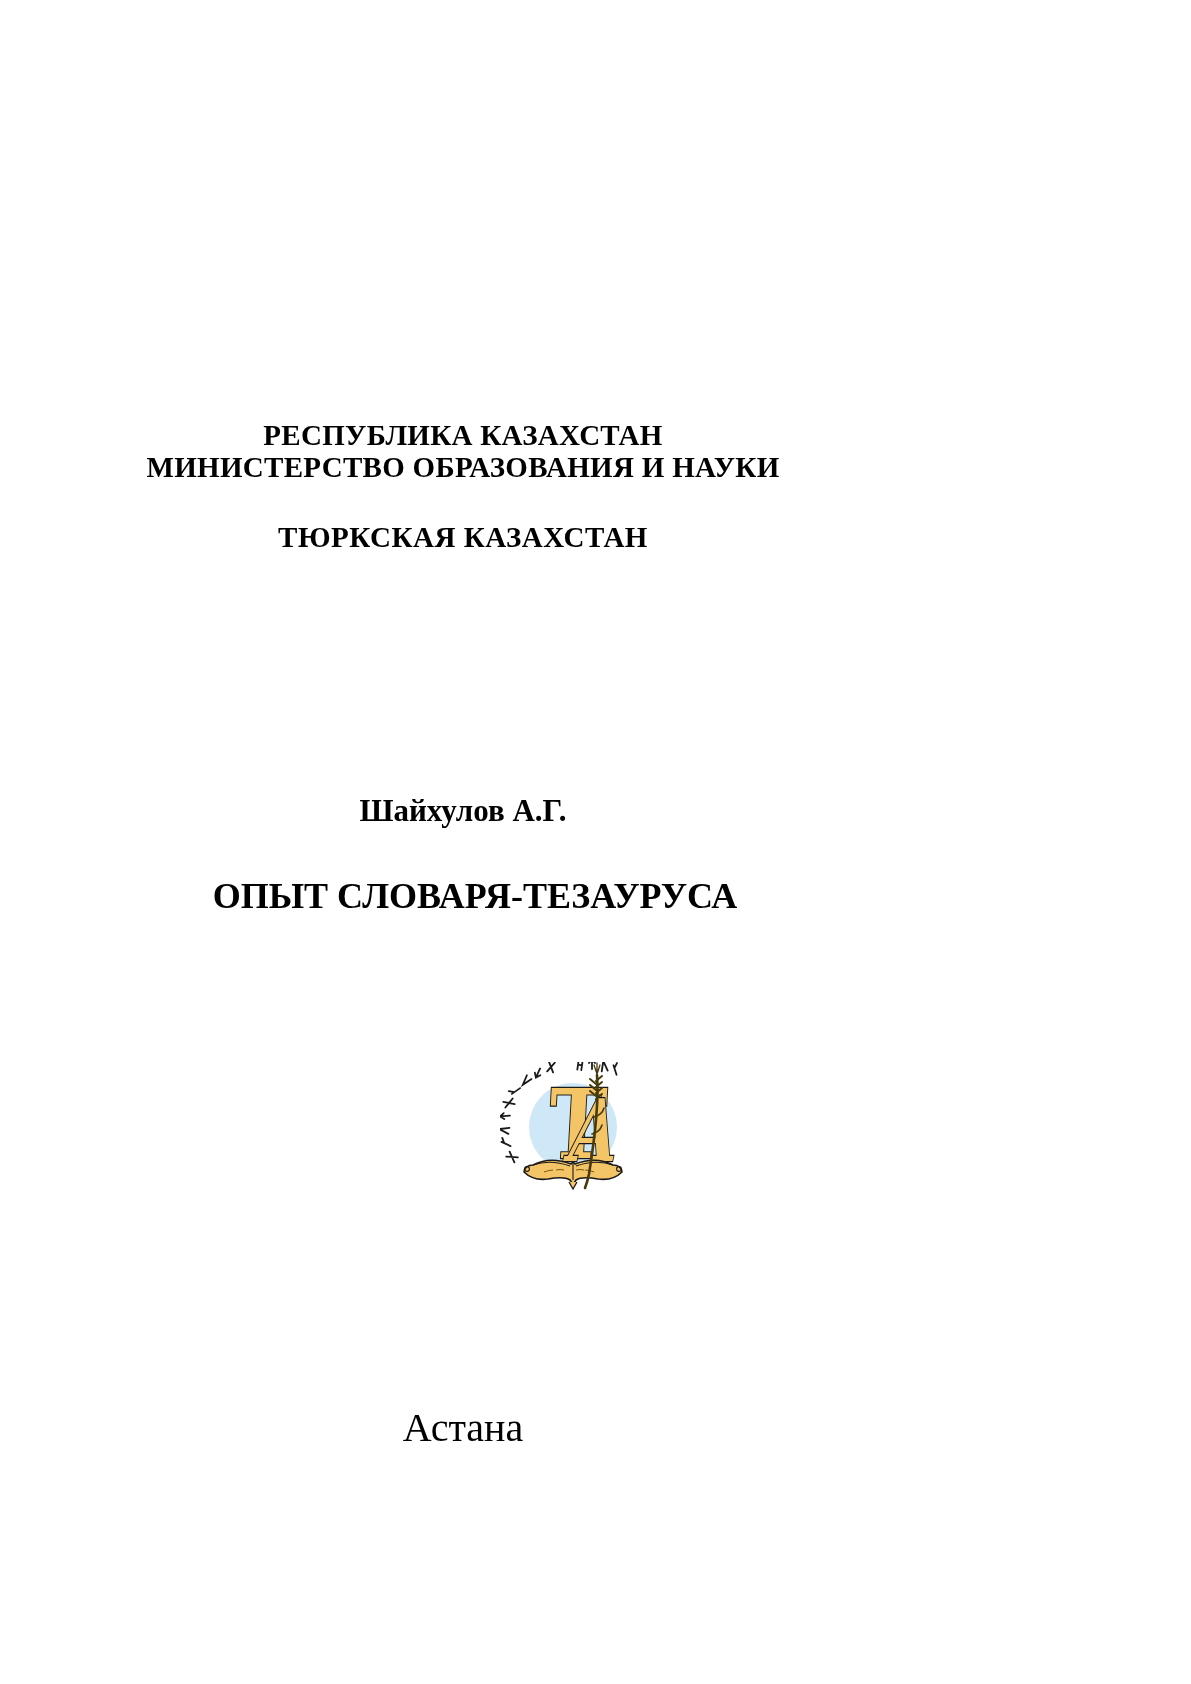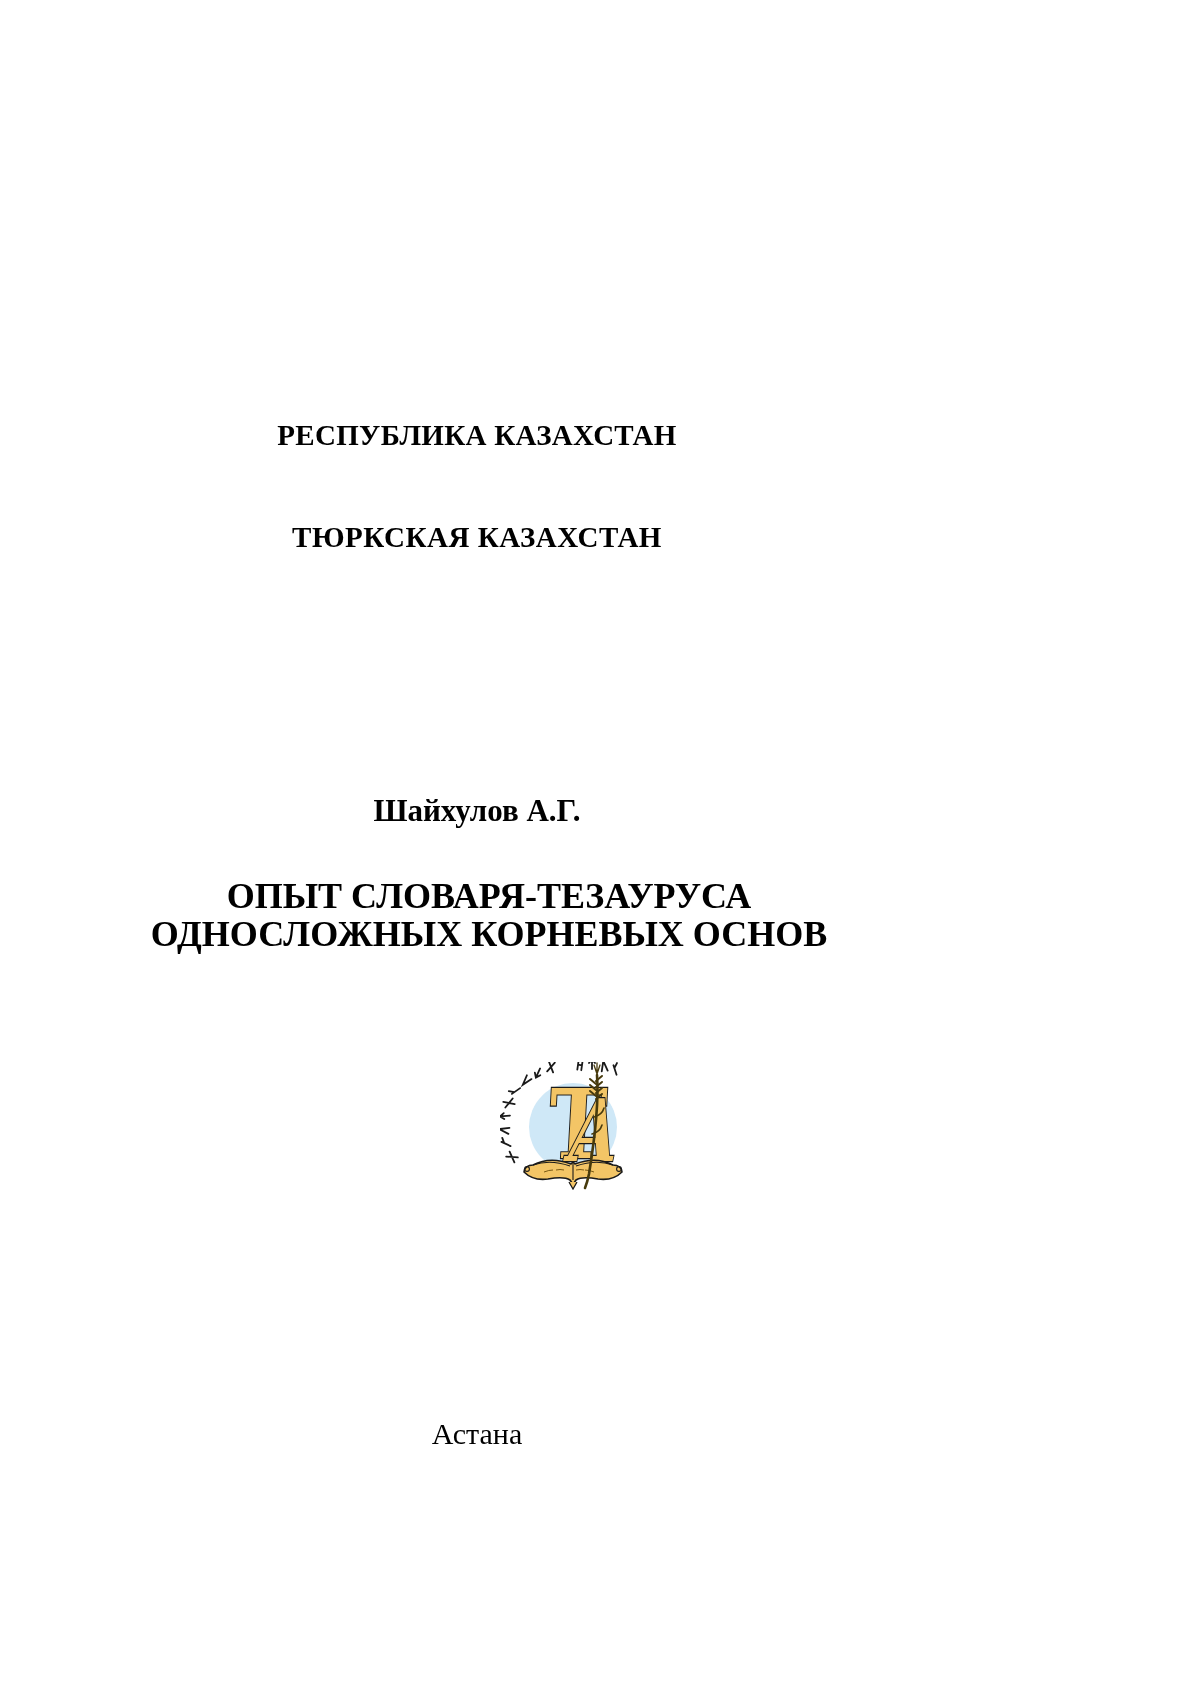--- a/index.html
+++ b/index.html
@@ -3,46 +3,45 @@
 <meta charset="utf-8">
 <style>
   html,body{margin:0;padding:0;background:#fff;}
   .page{
     position:relative;
     width:978px;height:1684px;
     background:#ffffff;
     overflow:hidden;
     color:#000;
     font-family:"Liberation Serif","DejaVu Serif",serif;
-    padding-left:28px;
   }
   .abs{position:absolute;left:0;right:52px;text-align:center;}
   .org{font-weight:bold;font-size:29px;line-height:32px;letter-spacing:0.3px;}
   .academy{font-weight:bold;font-size:29px;line-height:32px;letter-spacing:0.5px;}
   .author{font-weight:bold;font-size:31px;line-height:34px;}
   .title{font-weight:bold;font-size:36px;line-height:38px;margin-left:24px;}
-  .imprint{font-size:30px;line-height:33px;margin-top:6px;}
+  .imprint{font-size:40px;line-height:33px;}
   .logo-wrap{position:absolute;left:500px;top:1062px;width:148px;height:128px;}
 </style>
 </head>
 <body>
 
 <div class="page">
 
   <div class="abs org" style="top:419px">
     <div>РЕСПУБЛИКА КАЗАХСТАН</div>
+    <div>МИНИСТЕРСТВО ОБРАЗОВАНИЯ И НАУКИ</div>
   </div>
 
   <div class="abs academy" style="top:521px">ТЮРКСКАЯ КАЗАХСТАН</div>
 
   <div class="abs author" style="top:794px">Шайхулов А.Г.</div>
 
   <div class="abs title" style="top:877px">
     <div>ОПЫТ СЛОВАРЯ-ТЕЗАУРУСА</div>
-    <div>ОДНОСЛОЖНЫХ КОРНЕВЫХ ОСНОВ</div>
   </div>
 
   <div class="logo-wrap">
     <svg width="148" height="128" viewBox="0 0 148 128">
 
       <circle cx="73" cy="65" r="44" fill="#cfe8f7"></circle>
 
       <g stroke="#1a1a1a" stroke-width="1.8" fill="none" stroke-linecap="round">
         <path transform="translate(12,95) rotate(-55)" d="M-3,-5 L3,5 M3,-5 L-3,5"></path>
         <path transform="translate(6,82)  rotate(-65)" d="M0,-5 L0,5 M0,-2 L4,-6"></path>

